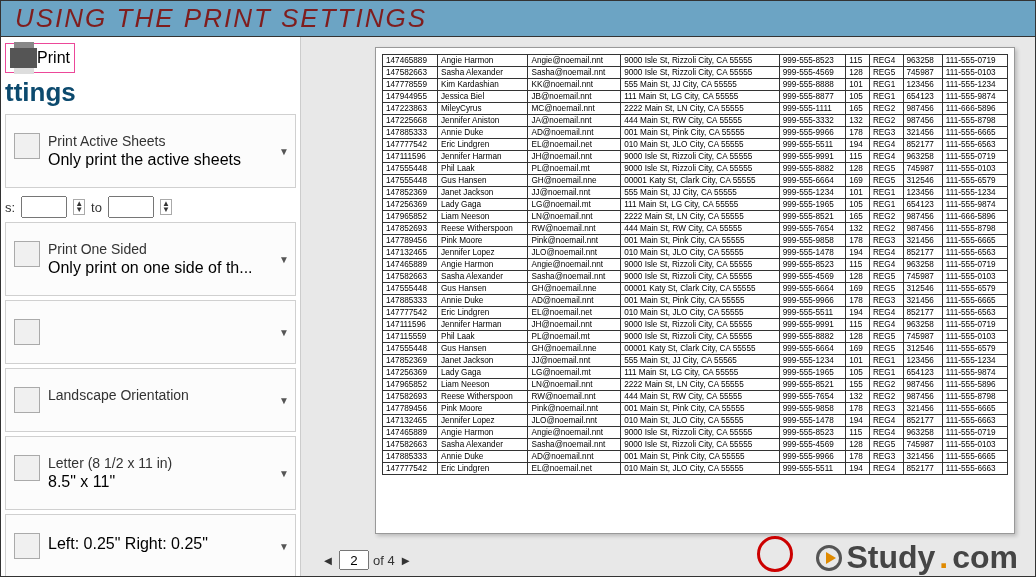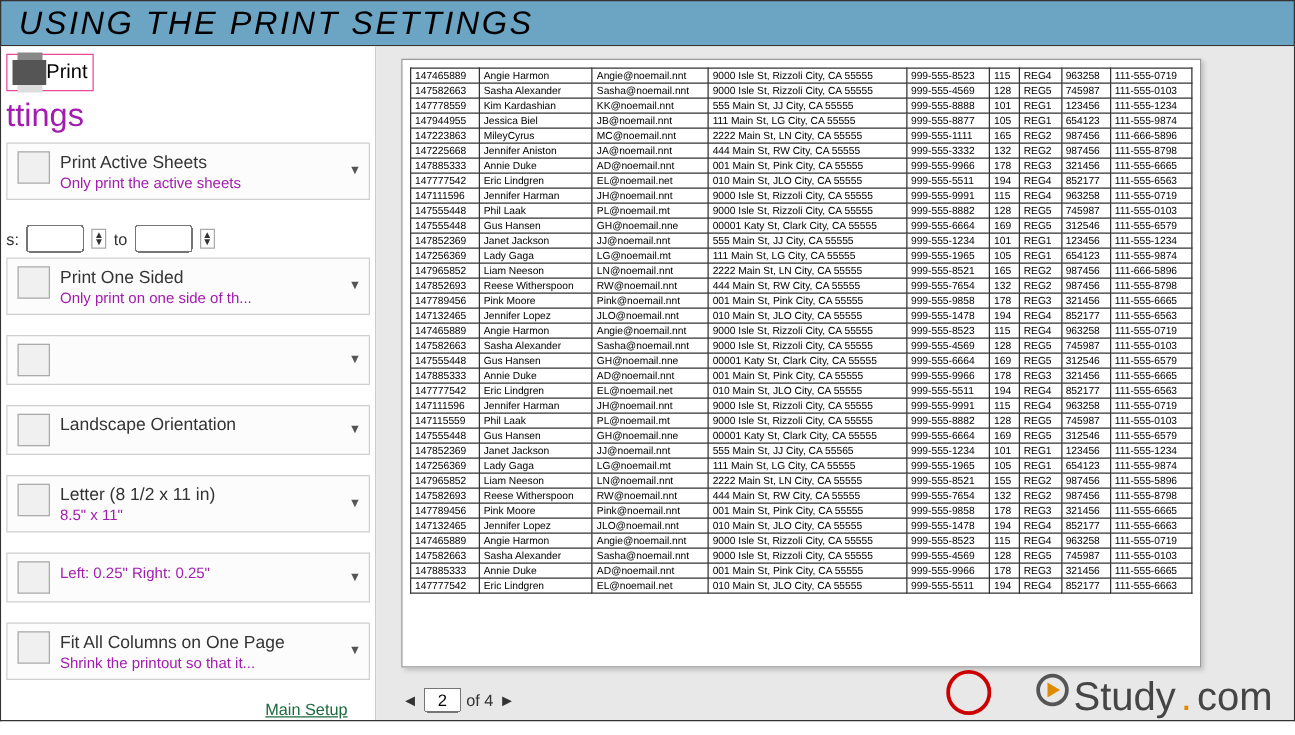--- a/index.html
+++ b/index.html
@@ -1,45 +1,45 @@
 <!DOCTYPE html>
 <html><head>
 <meta charset="utf-8">
 <style>
 *{box-sizing:border-box;margin:0;padding:0;font-family:"Segoe UI",Arial,sans-serif}
 body{width:1036px;height:588px;overflow:hidden;background:#fff;position:relative}
-.title-bar{background:#6ca4c4;color:#000000;font-size:26px;letter-spacing:2px;padding:2px 14px;font-style:italic;font-weight:300;border:1px solid #333}
+.title-bar{background:#6ca4c4;color:#7f1d1d;font-size:26px;letter-spacing:2px;padding:2px 14px;font-style:italic;font-weight:300;border:1px solid #333}
 .app{display:flex;height:540px;border:1px solid #333;border-top:none}
 .left{width:300px;background:#fff;border-right:1px solid #ccc;padding:6px 4px;overflow:hidden}
 .print-btn{display:flex;flex-direction:row;align-items:center;border:1px solid #ec4899;width:70px;padding:4px;margin-bottom:4px}
 .print-icon{width:28px;height:20px;background:#555;position:relative}
 .print-icon::before{content:"";position:absolute;top:-6px;left:4px;width:20px;height:6px;background:#888}
 .print-icon::after{content:"";position:absolute;bottom:-6px;left:4px;width:20px;height:6px;background:#ddd}
-.ttings{color:#a21caf;font-size:26px;font-weight:400;margin:2px 0 6px}
-.opt{border:1px solid #d0d0d0;padding:6px 8px;margin-bottom:16px;position:relative;display:flex;align-items:flex-start;gap:8px;background:#fcfcfc}
+.ttings{color:#0c4a6e;font-size:26px;font-weight:700;margin:2px 0 6px}
+.opt{border:1px solid #d0d0d0;padding:18px 8px;margin-bottom:4px;position:relative;display:flex;align-items:flex-start;gap:8px;background:#fcfcfc}
 .opt .ic{width:26px;height:26px;flex:0 0 26px;border:1px solid #aaa;background:#f0f0f0}
 .opt .txt{flex:1}
 .opt .t1{font-size:14px;color:#333}
-.opt .t2{font-size:12px;color:#a21caf;margin-top:2px;white-space:nowrap;overflow:hidden;text-overflow:ellipsis}
+.opt .t2{font-size:16px;color:#000000;margin-top:2px;white-space:nowrap;overflow:hidden;text-overflow:ellipsis}
 .opt .dd{position:absolute;right:6px;top:50%;transform:translateY(-50%);font-size:10px;color:#555}
 .pagerange{display:flex;align-items:center;gap:6px;font-size:13px;padding:4px 0;color:#333}
 .pagerange input{width:46px;height:22px}
 .spin{display:inline-flex;flex-direction:column;line-height:6px;font-size:8px;border:1px solid #aaa;padding:1px}
 .spin span{cursor:pointer}
 .pgsetup{color:#1a6b3e;font-size:13px;text-align:right;padding-right:18px;text-decoration:underline}
 .right{flex:1;background:#e8e8e8;display:flex;flex-direction:column;position:relative}
-.preview-area{flex:1;overflow:hidden;display:flex;justify-content:flex-start;padding:10px 20px}
+.preview-area{flex:1;overflow:hidden;display:flex;justify-content:flex-end;padding:10px 20px}
 .page{background:#fff;border:1px solid #999;box-shadow:2px 2px 4px rgba(0,0,0,.2);width:640px;padding:6px}
 table{border-collapse:collapse;width:100%;font-size:8.2px}
 td,th{border:1px solid #333;padding:1px 3px;white-space:nowrap;overflow:hidden}
 .pager{display:flex;align-items:center;gap:4px;padding:6px 20px;font-size:13px;color:#333}
 .pager .nav{width:14px;text-align:center;cursor:pointer;user-select:none}
 .pager input{width:30px;height:20px;text-align:center}
 .hl{position:absolute;border:3px solid #c00;border-radius:50%;width:36px;height:36px;pointer-events:none}
-.watermark{position:absolute;right:18px;bottom:12px;display:flex;align-items:flex-start;gap:4px;font-size:32px;color:#454545;font-weight:400}
+.watermark{position:absolute;right:18px;bottom:12px;display:flex;align-items:center;gap:4px;font-size:32px;color:#454545;font-weight:700}
 .watermark .play{width:26px;height:26px;border:3px solid #555;border-radius:50%;display:flex;align-items:center;justify-content:center}
 .watermark .play::after{content:"";border-left:10px solid #e08a00;border-top:6px solid transparent;border-bottom:6px solid transparent;margin-left:3px}
 .watermark .dot{color:#e08a00}
 </style>
 </head>
 <body>
 
 <div class="title-bar">USING THE PRINT SETTINGS</div>
 
 <div class="app">

